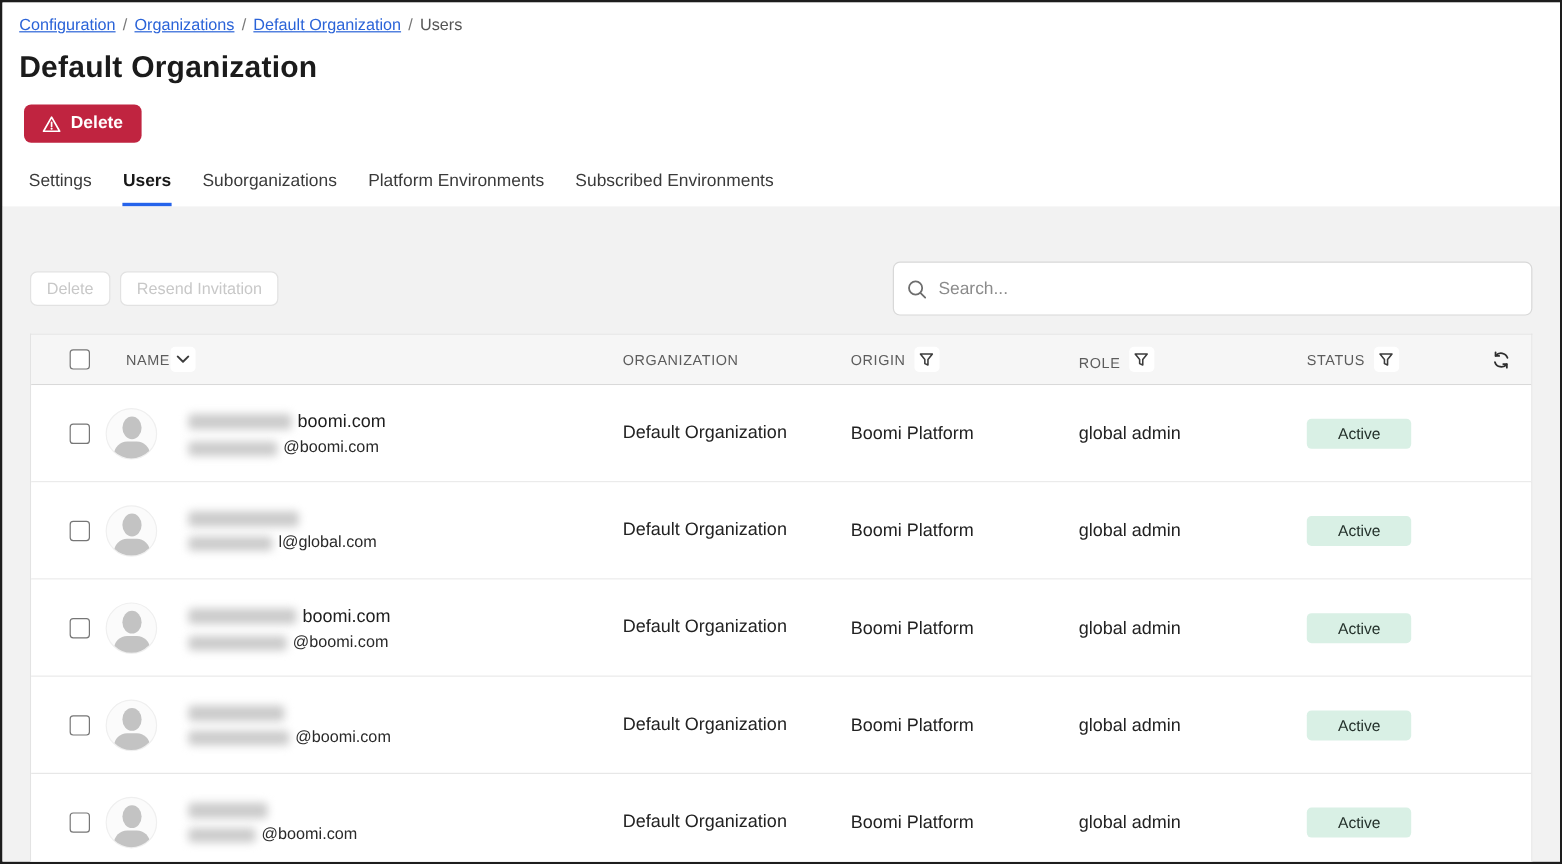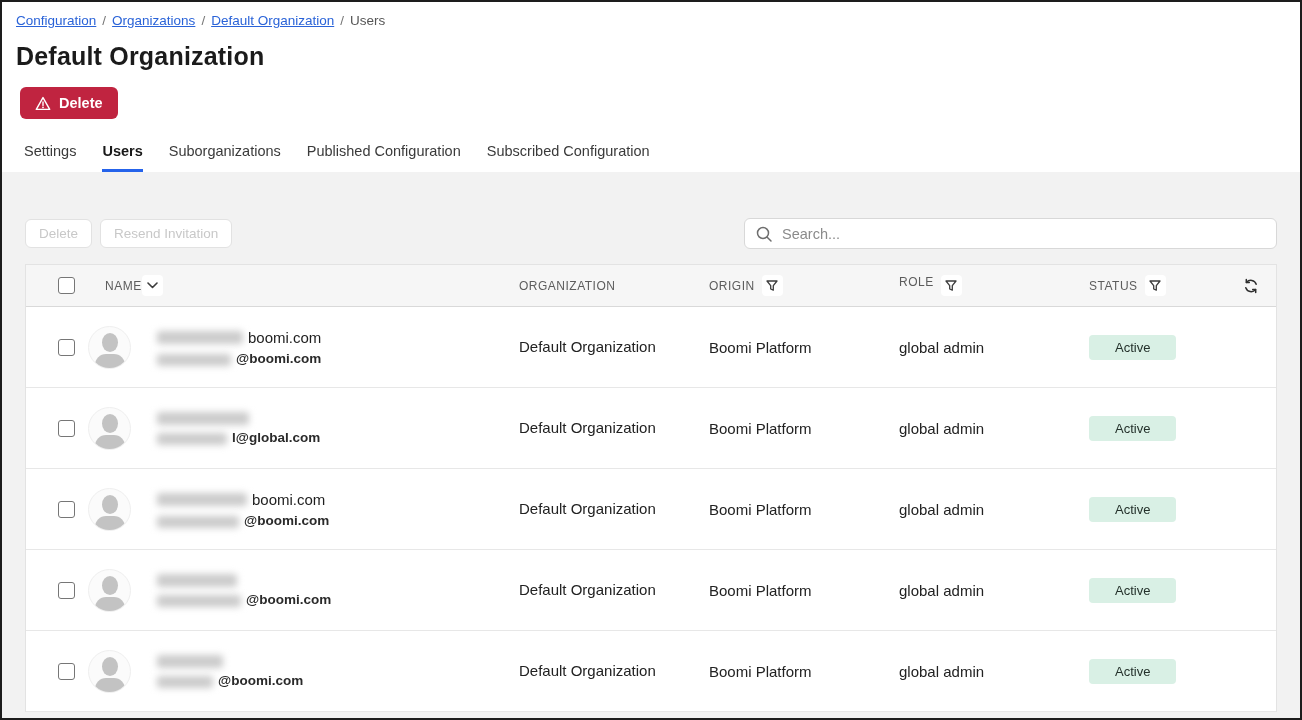--- a/index.html
+++ b/index.html
@@ -26,21 +26,21 @@
   
   .content{ background:#f2f2f2; flex:1; padding:46px 23px 0 23px; }
   .toolbar{ display:flex; justify-content:space-between; align-items:center; }
   .btn-disabled{
     background:#fff; border:1px solid #e2e2e2; color:#c8c8c8; border-radius:6px;
     height:29px; padding:0 13px; font-size:13.5px; cursor:default;
     font-family:"Liberation Sans",sans-serif;
   }
   .left-btns{ display:flex; gap:8px; }
   .search-wrap{
-    width:533px; height:31px; background:#fff; border:1px solid #d8d8d8; border-radius:6px;
+    width:533px; height:45px; background:#fff; border:1px solid #d8d8d8; border-radius:6px;
     display:flex; align-items:center; padding:0 10px; gap:9px;
   }
   .search-wrap input{
     border:none; outline:none; flex:1; font-size:14.5px; color:#333; background:transparent;
     font-family:"Liberation Sans",sans-serif;
   }
   .search-wrap input::placeholder{ color:#8b8b8b; }
   
   .table{ margin-top:15px; background:#fff; border:1px solid #e3e3e3; border-bottom:none; }
   .thead{
@@ -49,32 +49,32 @@
   }
   .row{
     display:flex; align-items:center; height:81px; background:#fff;
     border-bottom:1px solid #e7e7e7;
   }
   .cell-check{ flex:0 0 62px; padding-left:32px; }
   .cell-name{ flex:1 1 auto; display:flex; align-items:center; gap:26px; min-width:0; }
   .cell-name-h{ flex:1 1 auto; display:flex; align-items:center; gap:0; padding-left:17px; }
   .cell-org{ flex:0 0 190px; }
   .cell-origin{ flex:0 0 190px; display:flex; align-items:center; gap:7px; }
-  .cell-role{ flex:0 0 190px; display:flex; align-items:flex-start; gap:7px; }
+  .cell-role{ flex:0 0 190px; display:flex; align-items:flex-end; gap:7px; }
   .cell-status{ flex:0 0 137px; display:flex; align-items:center; gap:7px; }
   .cell-refresh{ flex:0 0 50px; display:flex; justify-content:center; }
   .checkbox{ width:17px; height:17px; border:1.5px solid #767676; border-radius:3px; background:#fff; cursor:pointer; }
   .icon-chip{ width:21px; height:21px; background:#fff; border-radius:4px; display:inline-flex; align-items:center; justify-content:center; cursor:pointer; }
   .body-text{ font-size:15px; color:#222; }
   .avatar{ width:43px; height:43px; border-radius:50%; background:#fbfbfb; border:1px solid #efefef; overflow:hidden; position:relative; flex:0 0 43px; }
   .avatar .head{ position:absolute; left:12.5px; top:6px; width:16px; height:19px; border-radius:50%; background:#c3c3c3; }
   .avatar .body{ position:absolute; left:5.5px; top:27px; width:30px; height:24px; border-radius:11px 11px 4px 4px; background:#c3c3c3; }
   .name-lines{ display:flex; flex-direction:column; gap:5px; }
   .name-line{ font-size:15px; color:#1e1e1e; display:flex; align-items:center; }
-  .email-line{ font-size:13.5px; color:#2a2a2a; display:flex; align-items:flex-end;font-weight:bold; }
+  .email-line{ font-size:13.5px; color:#2a2a2a; display:flex; align-items:flex-end; }
   .redact{ display:inline-block; height:13px; background:#cbcbcb; border-radius:3px; filter:blur(3.5px); margin-right:5px; }
   .email-line .redact{ height:12px; }
   .badge{
     background:#d9f0e5; color:#24312b; font-size:13px; padding:5px 26px; border-radius:4px; display:inline-block;
   }
   svg{ display:block; }
 </style>
 </head>
 <body>
 
@@ -95,22 +95,22 @@
           <circle cx="8" cy="11.3" r="0.9" fill="#fff"></circle>
         </svg>
       </span>
       <span>Delete</span>
     </button>
 
     <div class="tabs">
       <div class="tab">Settings</div>
       <div class="tab active">Users</div>
       <div class="tab">Suborganizations</div>
-      <div class="tab">Published Configuration</div>
-      <div class="tab">Subscribed Configuration</div>
+      <div class="tab">Platform Environments</div>
+      <div class="tab">Subscribed Environments</div>
     </div>
   </div>
 
   <div class="content">
 
     <div class="toolbar">
       <div class="left-btns">
         <button class="btn-disabled">Delete</button>
         <button class="btn-disabled">Resend Invitation</button>
       </div>

